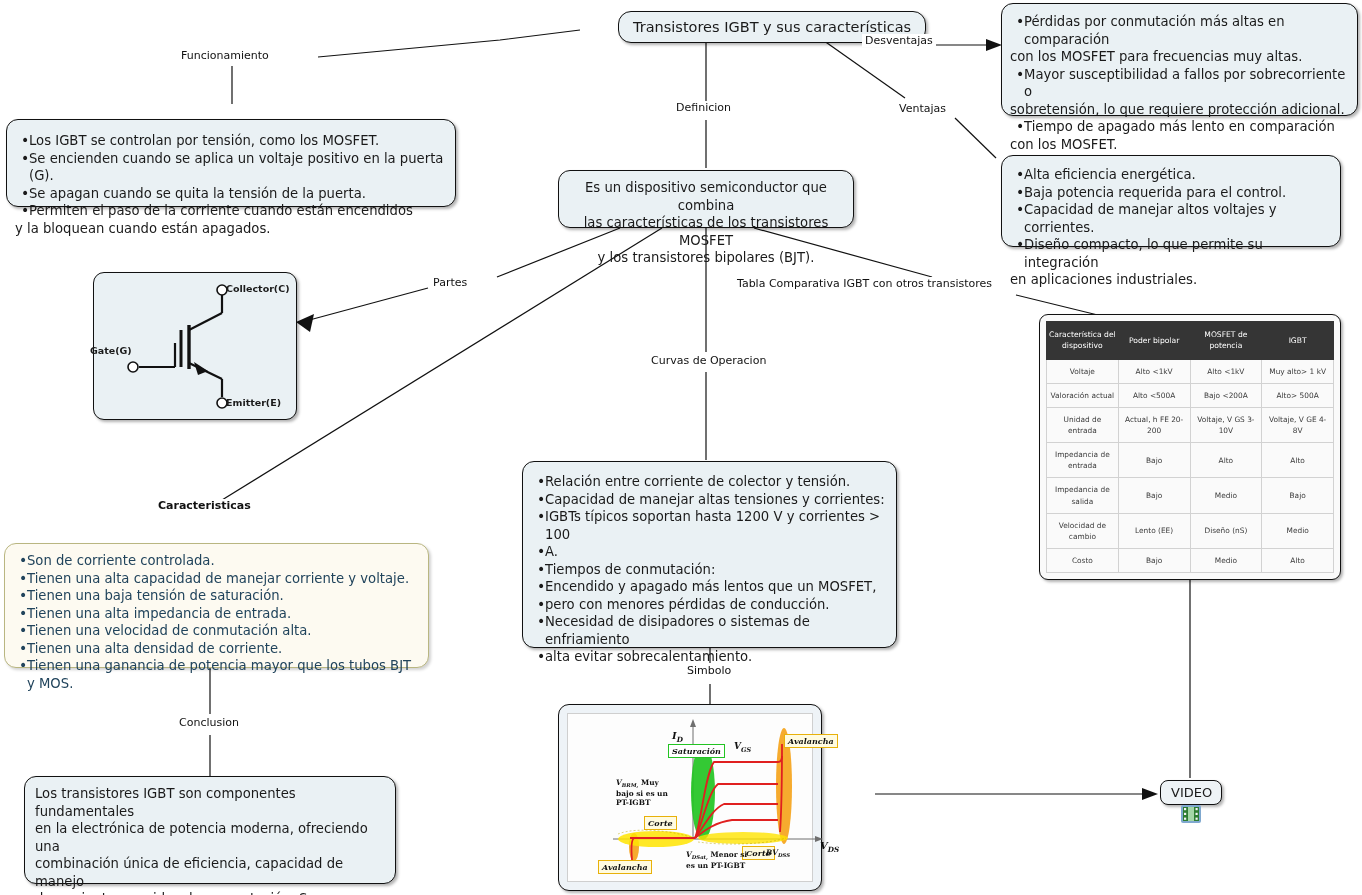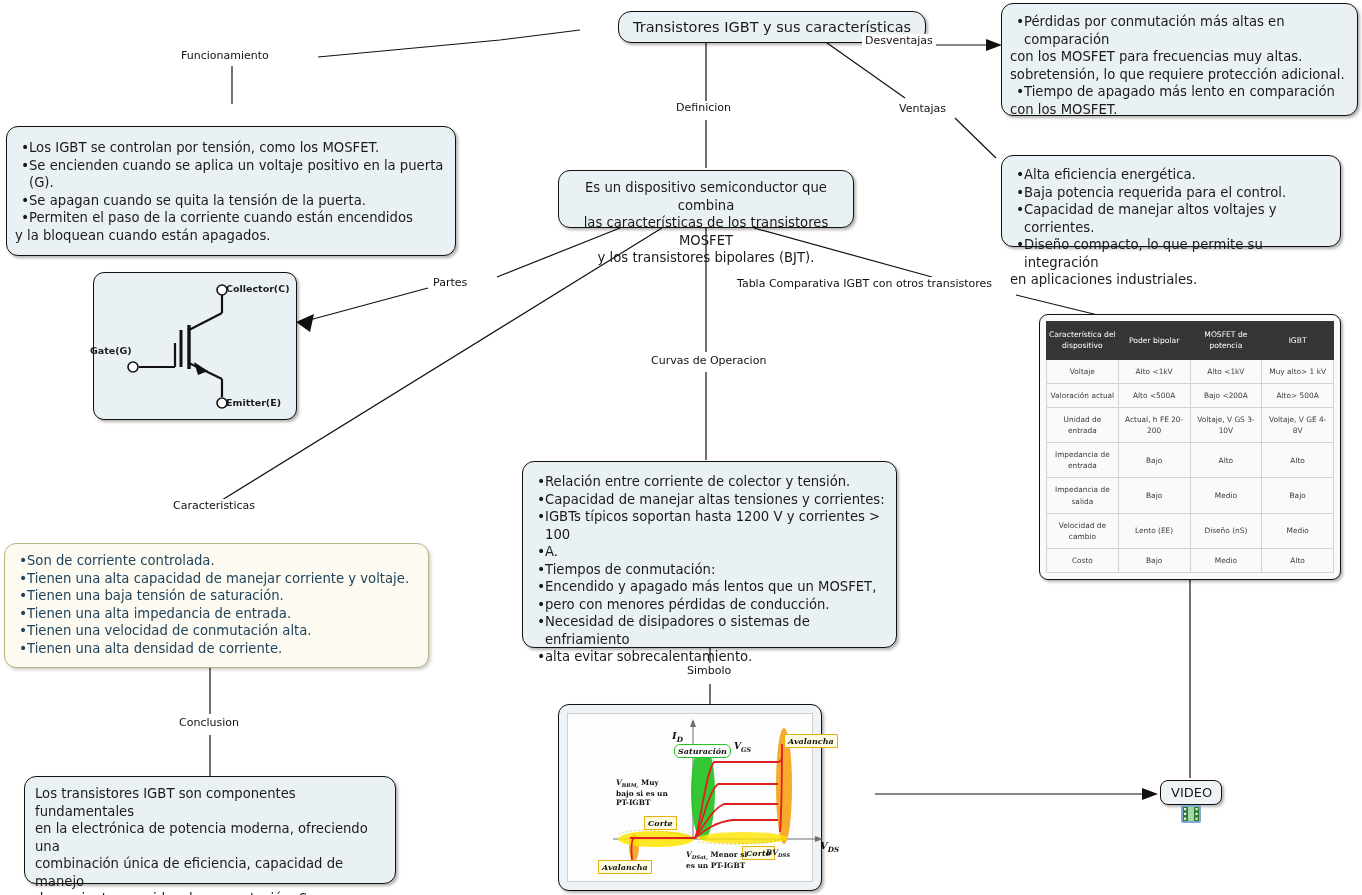--- a/index.html
+++ b/index.html
@@ -119,38 +119,39 @@
 
   <div class="node root" style="left:580px;top:11px;">Transistores IGBT y sus características</div>
 
   <div class="edge-label" style="left:178px;top:49px;">Funcionamiento</div>
   <div class="edge-label" style="left:673px;top:101px;">Definicion</div>
   <div class="edge-label" style="left:862px;top:34px;">Desventajas</div>
   <div class="edge-label" style="left:896px;top:102px;">Ventajas</div>
   <div class="edge-label" style="left:430px;top:276px;">Partes</div>
   <div class="edge-label" style="left:734px;top:277px;">Tabla Comparativa IGBT con otros transistores</div>
   <div class="edge-label" style="left:648px;top:354px;">Curvas de Operacion</div>
-  <div class="edge-label" style="left:170px;top:499px;">Caracteristicas</div>
+  <div class="edge-label" style="left:155px;top:499px;font-weight:bold;">Caracteristicas</div>
   <div class="edge-label" style="left:176px;top:716px;">Conclusion</div>
   <div class="edge-label" style="left:684px;top:664px;">Simbolo</div>
 
-  <div class="node bubble boxtext" style="left:6px;top:126px;width:450px;height:130px;padding:12px 6px 0 0;">
+  <div class="node bubble boxtext" style="left:6px;top:119px;width:450px;height:88px;padding:12px 6px 0 0;">
     <ul class="bl" id="list-funcionamiento">
         <li>Los IGBT se controlan por tensión, como los MOSFET.</li>
         <li>Se encienden cuando se aplica un voltaje positivo en la puerta (G).</li>
         <li>Se apagan cuando se quita la tensión de la puerta.</li>
         <li>Permiten el paso de la corriente cuando están encendidos</li>
         <li class="nb">y la bloquean cuando están apagados.</li>
       </ul>
   </div>
 
   <div class="node bubble boxtext" style="left:1001px;top:3px;width:357px;height:113px;padding:9px 6px 0 0;">
     <ul class="bl" id="list-desventajas">
         <li>Pérdidas por conmutación más altas en comparación</li>
         <li class="nb">con los MOSFET para frecuencias muy altas.</li>
+        <li>Mayor susceptibilidad a fallos por sobrecorriente o</li>
         <li class="nb">sobretensión, lo que requiere protección adicional.</li>
         <li>Tiempo de apagado más lento en comparación</li>
         <li class="nb">con los MOSFET.</li>
       </ul>
   </div>
 
   <div class="node bubble boxtext center" style="left:558px;top:170px;width:296px;height:58px;padding:8px 6px 0 6px;">
     <div>Es un dispositivo semiconductor que combina</div>
     <div>las características de los transistores MOSFET</div>
     <div>y los transistores bipolares (BJT).</div>
@@ -197,20 +198,21 @@
   </div>
 
   <div class="node cream boxtext navy" style="left:4px;top:543px;width:425px;height:125px;padding:8px 6px 0 0;">
     <ul class="bl" id="list-caracteristicas">
         <li>Son de corriente controlada.</li>
         <li>Tienen una alta capacidad de manejar corriente y voltaje.</li>
         <li>Tienen una baja tensión de saturación.</li>
         <li>Tienen una alta impedancia de entrada.</li>
         <li>Tienen una velocidad de conmutación alta.</li>
         <li>Tienen una alta densidad de corriente.</li>
+        <li>Tienen una ganancia de potencia mayor que los tubos BJT y MOS.</li>
       </ul>
   </div>
 
   <div class="node bubble boxtext" style="left:522px;top:461px;width:375px;height:187px;padding:11px 6px 0 0;">
     <ul class="bl" id="list-curvas">
         <li>Relación entre corriente de colector y tensión.</li>
         <li>Capacidad de manejar altas tensiones y corrientes:</li>
         <li>IGBTs típicos soportan hasta 1200 V y corrientes &gt; 100</li>
         <li>A.</li>
         <li>Tiempos de conmutación:</li>
@@ -342,21 +344,21 @@
           <path d="M130,128 C160,132 200,130 218,124"></path>
         </g>
       </svg>
 
       
       <div class="axlab" style="left:104px;top:16px;">I<sub>D</sub></div>
       <div class="axlab" style="left:252px;top:126px;">V<sub>DS</sub></div>
       <div class="axlab" style="left:166px;top:27px;font-size:9px;">V<sub>GS</sub></div>
 
       
-      <div class="ctag green" style="left:106px;top:30px;border-radius:6px;">Saturación</div>
+      <div class="ctag green" style="left:100px;top:30px;">Saturación</div>
       <div class="ctag yellow" style="left:216px;top:20px;">Avalancha</div>
       <div class="ctag yellow" style="left:76px;top:102px;">Corte</div>
       <div class="ctag yellow" style="left:174px;top:132px;">Corte</div>
       <div class="ctag yellow" style="left:30px;top:146px;">Avalancha</div>
 
       
       <div class="note" style="left:48px;top:64px;">
         <span style="font-style:italic;">V<sub>BRM,</sub></span> Muy<br>bajo si es un<br>PT-IGBT
       </div>
       <div class="note" style="left:118px;top:136px;">

